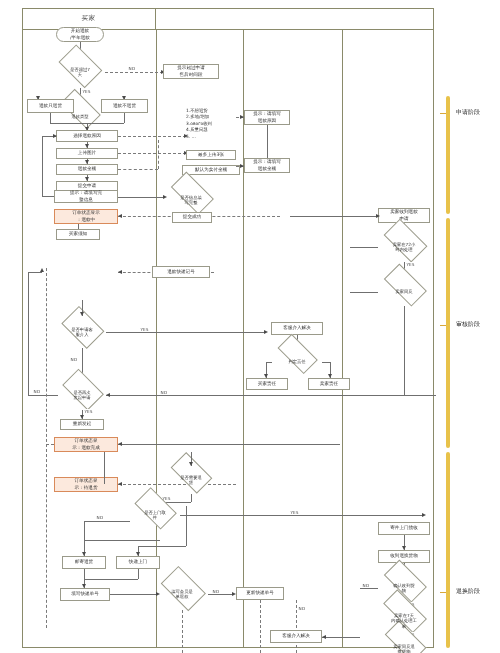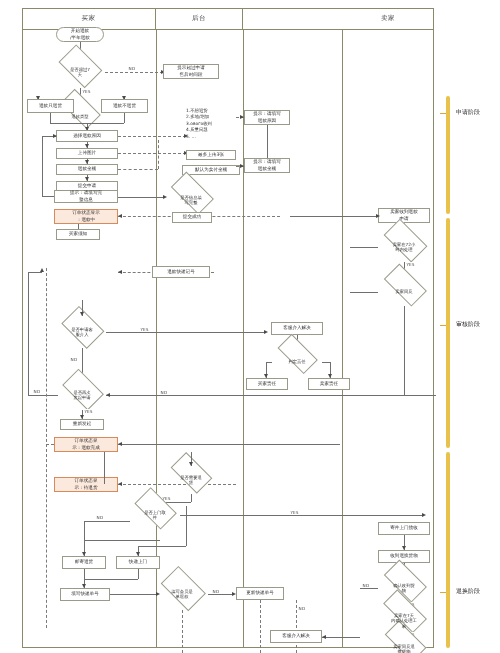--- a/index.html
+++ b/index.html
@@ -41,26 +41,20 @@
 <body>
 
 <div id="page">
 
   <div class="lane-box"></div>
   <div class="hdr-rule"></div>
 
   <div class="lane-hdr" style="left:22px;width:134px;">
     <span>买家</span>
   </div>
-  <div class="lane-hdr" style="left:156px;width:87px;">
-    <span>后台</span>
-  </div>
-  <div class="lane-hdr" style="left:342px;width:92px;border-right:none;">
-    <span>卖家</span>
-  </div>
 
   <div class="lane-sep" style="left:156px;"></div>
   <div class="lane-sep" style="left:243px;"></div>
   <div class="lane-sep" style="left:342px;"></div>
 
   <div class="node term" style="left:56px;top:27px;width:48px;height:15px;">
       <span style="white-space:pre-line">开始退款
 /半年退款</span>
     </div>
   <div class="ln v" style="left:80px;top:42px;height:12px;"></div>

